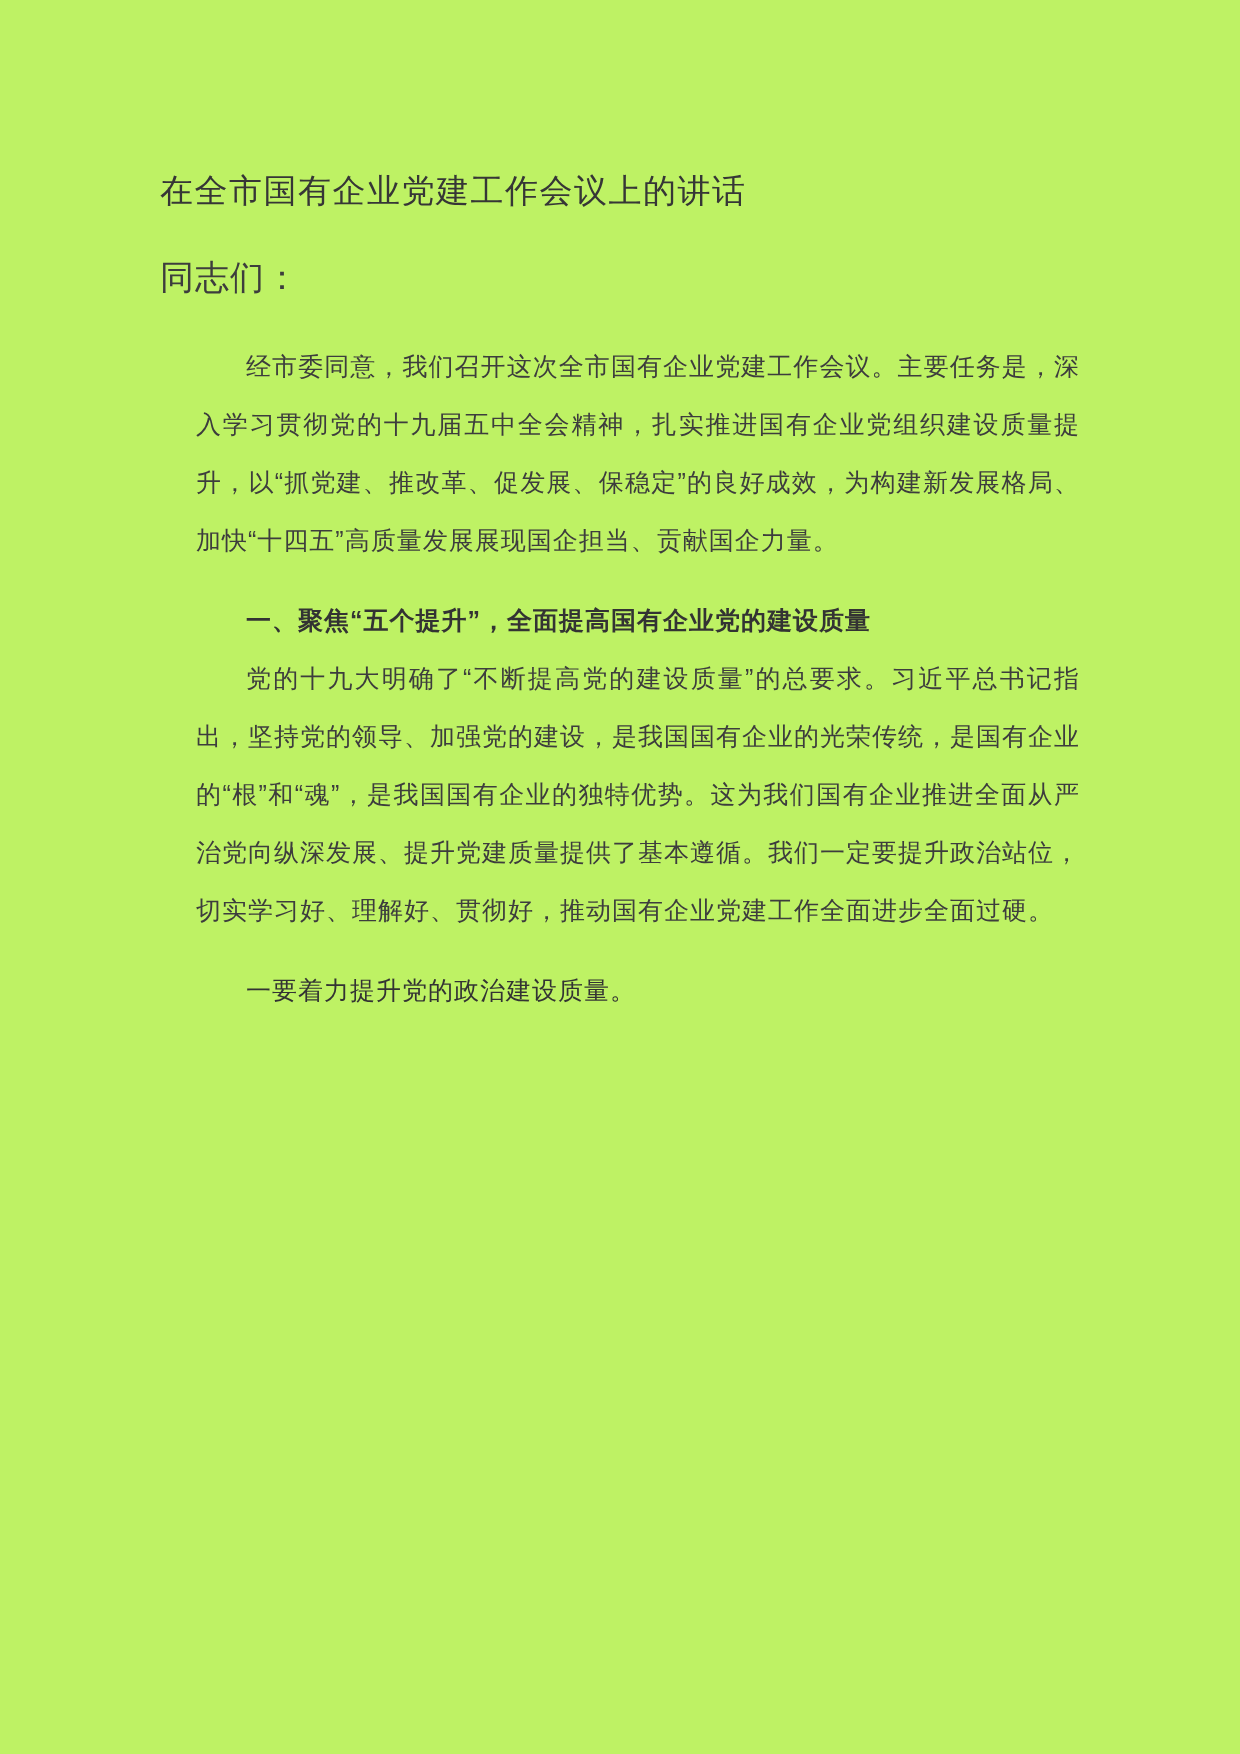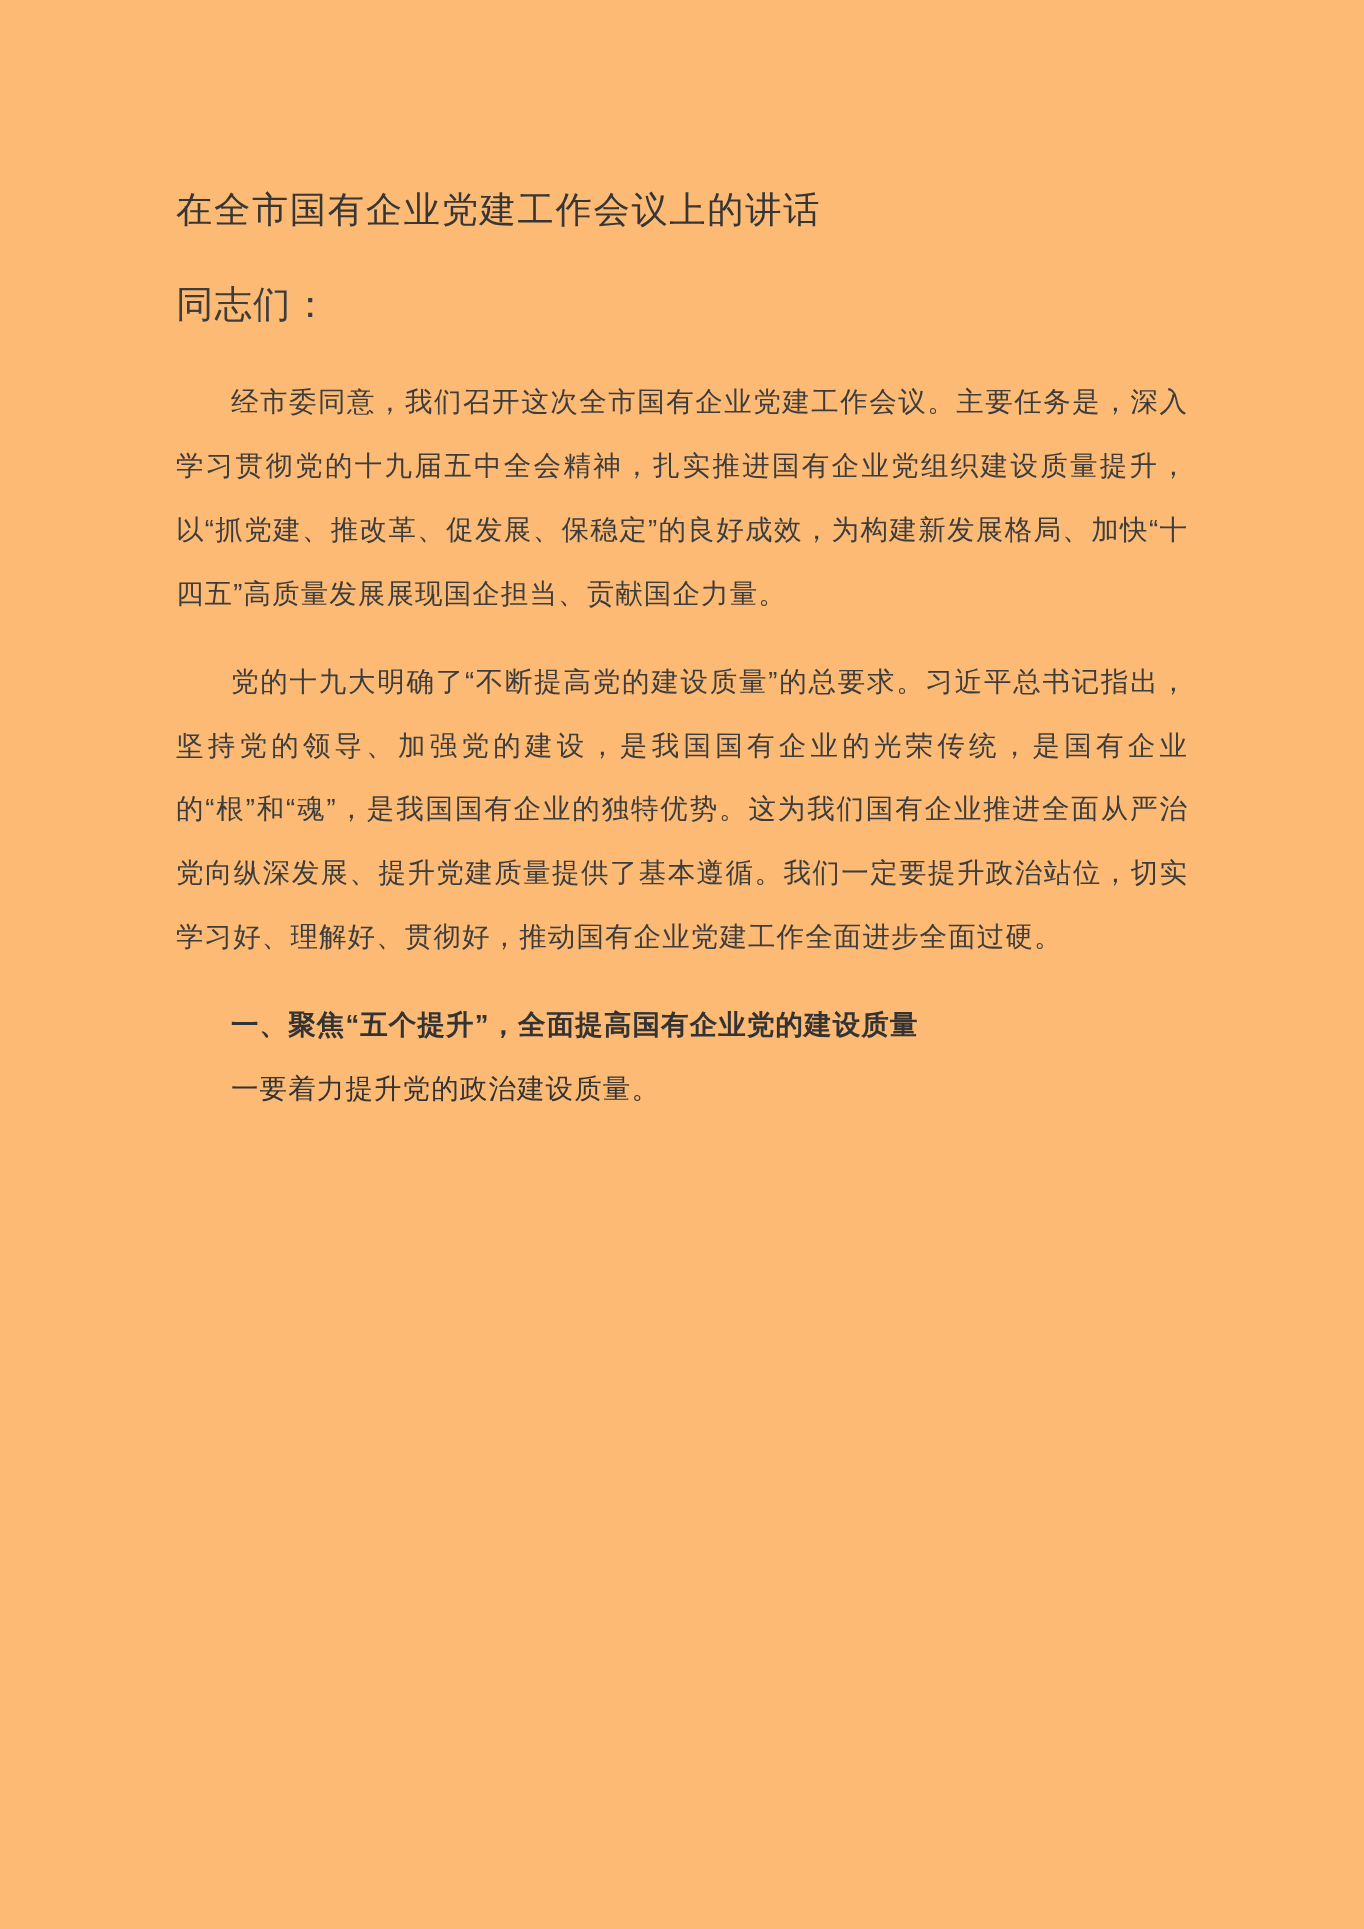--- a/index.html
+++ b/index.html
@@ -7,21 +7,21 @@
   body {
     width: 1240px;
     min-height: 1754px;
     font-family: "Liberation Sans", "DejaVu Sans", sans-serif;
     color: #3d3d3d;
     overflow-x: hidden;
   }
   .page {
     width: 1240px;
     min-height: 1754px;
-    background: #fdba74;
+    background: #bef264;
     padding: 170px 160px 80px 160px;
   }
   .doc-title {
     font-size: 33px;
     font-weight: 400;
     color: #363636;
     letter-spacing: 1.5px;
     line-height: 1.25;
     margin-bottom: 46px;
   }
@@ -33,20 +33,21 @@
     margin-bottom: 40px;
   }
   .para {
     font-size: 25px;
     color: #3d3d3d;
     letter-spacing: 1px;
     line-height: 58px;
     text-align: justify;
     text-indent: 2em;
     margin-bottom: 22px;
+    margin-left: 36px;
   }
   .para.bold {
     font-weight: 400;
     color: #333333;
   }
   .para.heading {
     font-weight: 700;
     color: #333333;
     margin-bottom: 0;
   }
@@ -56,19 +57,19 @@
 
 <div class="page">
 
   <h1 class="doc-title">在全市国有企业党建工作会议上的讲话</h1>
 
   <p class="salutation">同志们：</p>
 
   <p class="para">经市委同意，我们召开这次全市国有企业党建工作会议。主要任务是，深入学习贯彻党的十九届五中全会精神，扎实推进国有企业党组织建设质量提升，以“抓党建、推改革、促发展、保稳定”的良好成效，为构建新发展格局、加快“十四五”高质量发展展现国企担当、贡献国企力量。</p>
 
 
+  <p class="para heading">一、聚焦“五个提升”，全面提高国有企业党的建设质量</p>
+
   <p class="para">党的十九大明确了“不断提高党的建设质量”的总要求。习近平总书记指出，坚持党的领导、加强党的建设，是我国国有企业的光荣传统，是国有企业的“根”和“魂”，是我国国有企业的独特优势。这为我们国有企业推进全面从严治党向纵深发展、提升党建质量提供了基本遵循。我们一定要提升政治站位，切实学习好、理解好、贯彻好，推动国有企业党建工作全面进步全面过硬。</p>
-
-  <p class="para heading">一、聚焦“五个提升”，全面提高国有企业党的建设质量</p>
 
   <p class="para bold">一要着力提升党的政治建设质量。</p>
 
 </div>
 
 </body></html>

